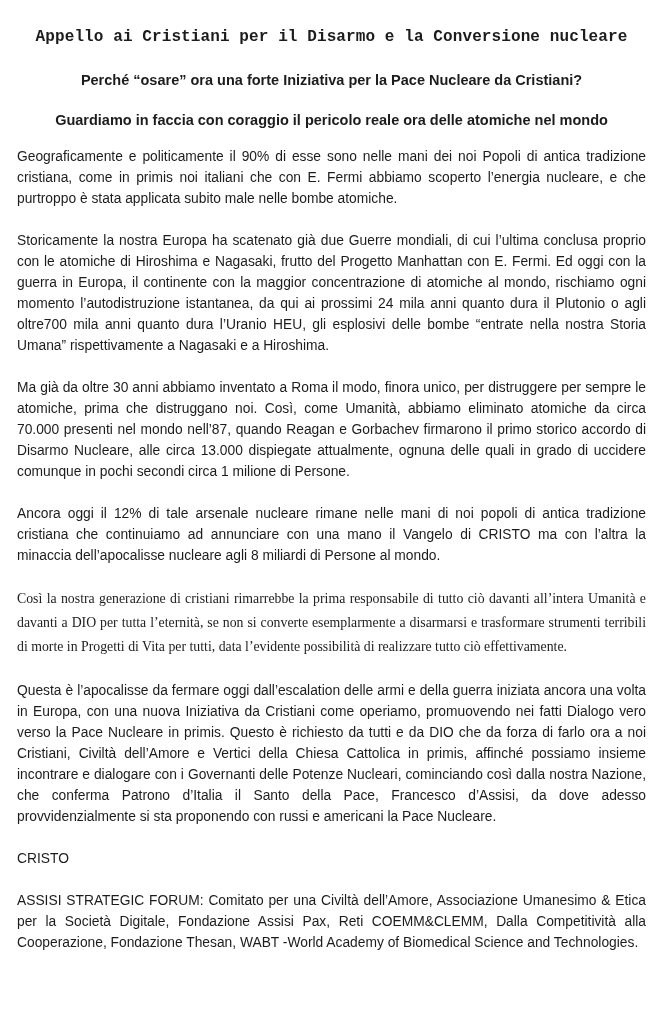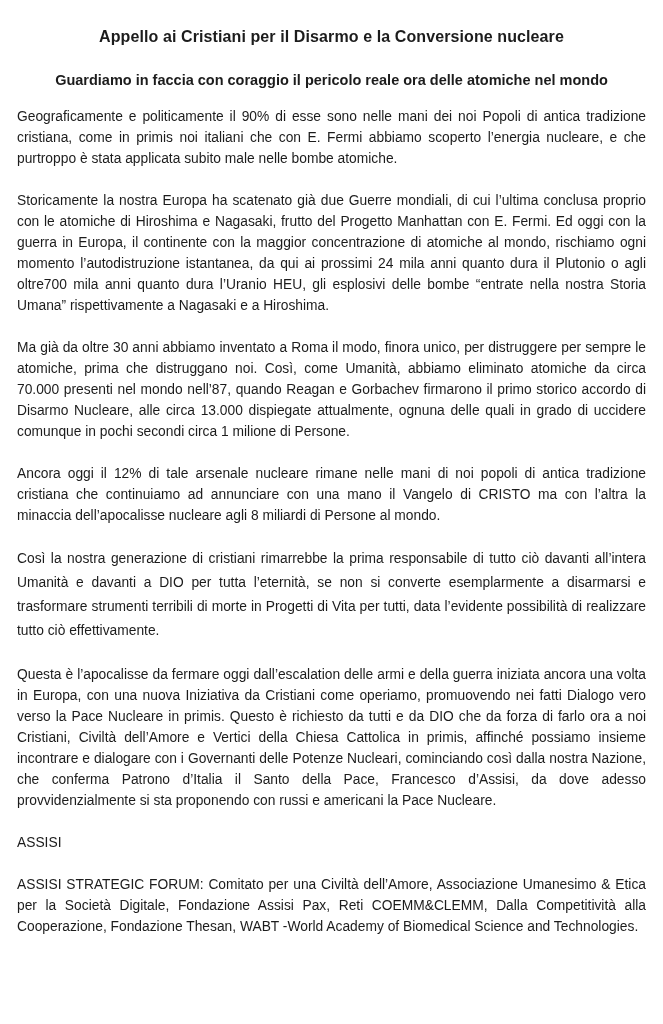--- a/index.html
+++ b/index.html
@@ -20,70 +20,73 @@
     min-height: 1024px;
     padding: 28px 17px 20px 17px;
     background: #ffffff;
   }
   .doc-title {
     font-size: 16px;
     font-weight: bold;
     text-align: center;
     margin: 0 0 26px 0;
     letter-spacing: 0.1px;
+    font-family: Liberation Mono, monospace;
   }
   .doc-subtitle {
     font-size: 14.5px;
     font-weight: bold;
     text-align: center;
     margin: 0 0 24px 0;
   }
   .doc-subtitle.second {
     margin-bottom: 18px;
     margin-top: 22px;
   }
   .body-text {
     font-size: 13.8px;
     line-height: 21px;
     text-align: justify;
     margin: 14px 0 21px 0;
   }
   .body-text.wide-leading {
     line-height: 24px;
+    font-family: Liberation Serif, serif;
   }
   .body-text.no-justify {
     text-align: left;
   }
   .signature-label {
     font-size: 13.8px;
     line-height: 21px;
     text-align: left;
     margin: 21px 0 21px 0;
   }
 </style>
 </head>
 <body style="color: rgb(28, 28, 28); background: rgb(255, 255, 255);">
 
 <div class="page">
 
   <h1 class="doc-title">Appello ai Cristiani per il Disarmo e la Conversione nucleare</h1>
 
+  <h2 class="doc-subtitle">Perché “osare” ora una forte Iniziativa per la Pace Nucleare da Cristiani?</h2>
 
   <h2 class="doc-subtitle second">Guardiamo in faccia con coraggio il pericolo reale ora delle atomiche nel mondo</h2>
 
   <p class="body-text">Geograficamente e politicamente il 90% di esse sono nelle mani dei noi Popoli di antica tradizione cristiana, come in primis noi italiani che con E. Fermi abbiamo scoperto l’energia nucleare, e che purtroppo è stata applicata subito male nelle bombe atomiche.</p>
 
   <p class="body-text">Storicamente la nostra Europa ha scatenato già due Guerre mondiali, di cui l’ultima conclusa proprio con le atomiche di Hiroshima e Nagasaki, frutto del Progetto Manhattan con E. Fermi. Ed oggi con la guerra in Europa, il continente con la maggior concentrazione di atomiche al mondo, rischiamo ogni momento l’autodistruzione istantanea, da qui ai prossimi 24 mila anni quanto dura il Plutonio o agli oltre700 mila anni quanto dura l’Uranio HEU, gli esplosivi delle bombe “entrate nella nostra Storia Umana” rispettivamente a Nagasaki e a Hiroshima.</p>
 
   <p class="body-text">Ma già da oltre 30 anni abbiamo inventato a Roma il modo, finora unico, per distruggere per sempre le atomiche, prima che distruggano noi. Così, come Umanità, abbiamo eliminato atomiche da circa 70.000 presenti nel mondo nell’87, quando Reagan e Gorbachev firmarono il primo storico accordo di Disarmo Nucleare, alle circa 13.000 dispiegate attualmente, ognuna delle quali in grado di uccidere comunque in pochi secondi circa 1 milione di Persone.</p>
 
   <p class="body-text">Ancora oggi il 12% di tale arsenale nucleare rimane nelle mani di noi popoli di antica tradizione cristiana che continuiamo ad annunciare con una mano il Vangelo di CRISTO ma con l’altra la minaccia dell’apocalisse nucleare agli 8 miliardi di Persone al mondo.</p>
 
   <p class="body-text wide-leading">Così la nostra generazione di cristiani rimarrebbe la prima responsabile di tutto ciò davanti all’intera Umanità e davanti a DIO per tutta l’eternità, se non si converte esemplarmente a disarmarsi e trasformare strumenti terribili di morte in Progetti di Vita per tutti, data l’evidente possibilità di realizzare tutto ciò effettivamente.</p>
 
   <p class="body-text">Questa è l’apocalisse da fermare oggi dall’escalation delle armi e della guerra iniziata ancora una volta in Europa, con una nuova Iniziativa da Cristiani come operiamo, promuovendo nei fatti Dialogo vero verso la Pace Nucleare in primis. Questo è richiesto da tutti e da DIO che da forza di farlo ora a noi Cristiani, Civiltà dell’Amore e Vertici della Chiesa Cattolica in primis, affinché possiamo insieme incontrare e dialogare con i Governanti delle Potenze Nucleari, cominciando così dalla nostra Nazione, che conferma Patrono d’Italia il Santo della Pace, Francesco d’Assisi, da dove adesso provvidenzialmente si sta proponendo con russi e americani la Pace Nucleare.</p>
 
 
-  <p class="signature-label">ASSISI</p>
+  <p class="signature-label">CRISTO</p>
 
   <p class="body-text">ASSISI STRATEGIC FORUM: Comitato per una Civiltà dell’Amore, Associazione Umanesimo &amp; Etica per la Società Digitale, Fondazione Assisi Pax, Reti COEMM&amp;CLEMM, Dalla Competitività alla Cooperazione, Fondazione Thesan, WABT -World Academy of Biomedical Science and Technologies.</p>
 
 </div>
 
 </body></html>

